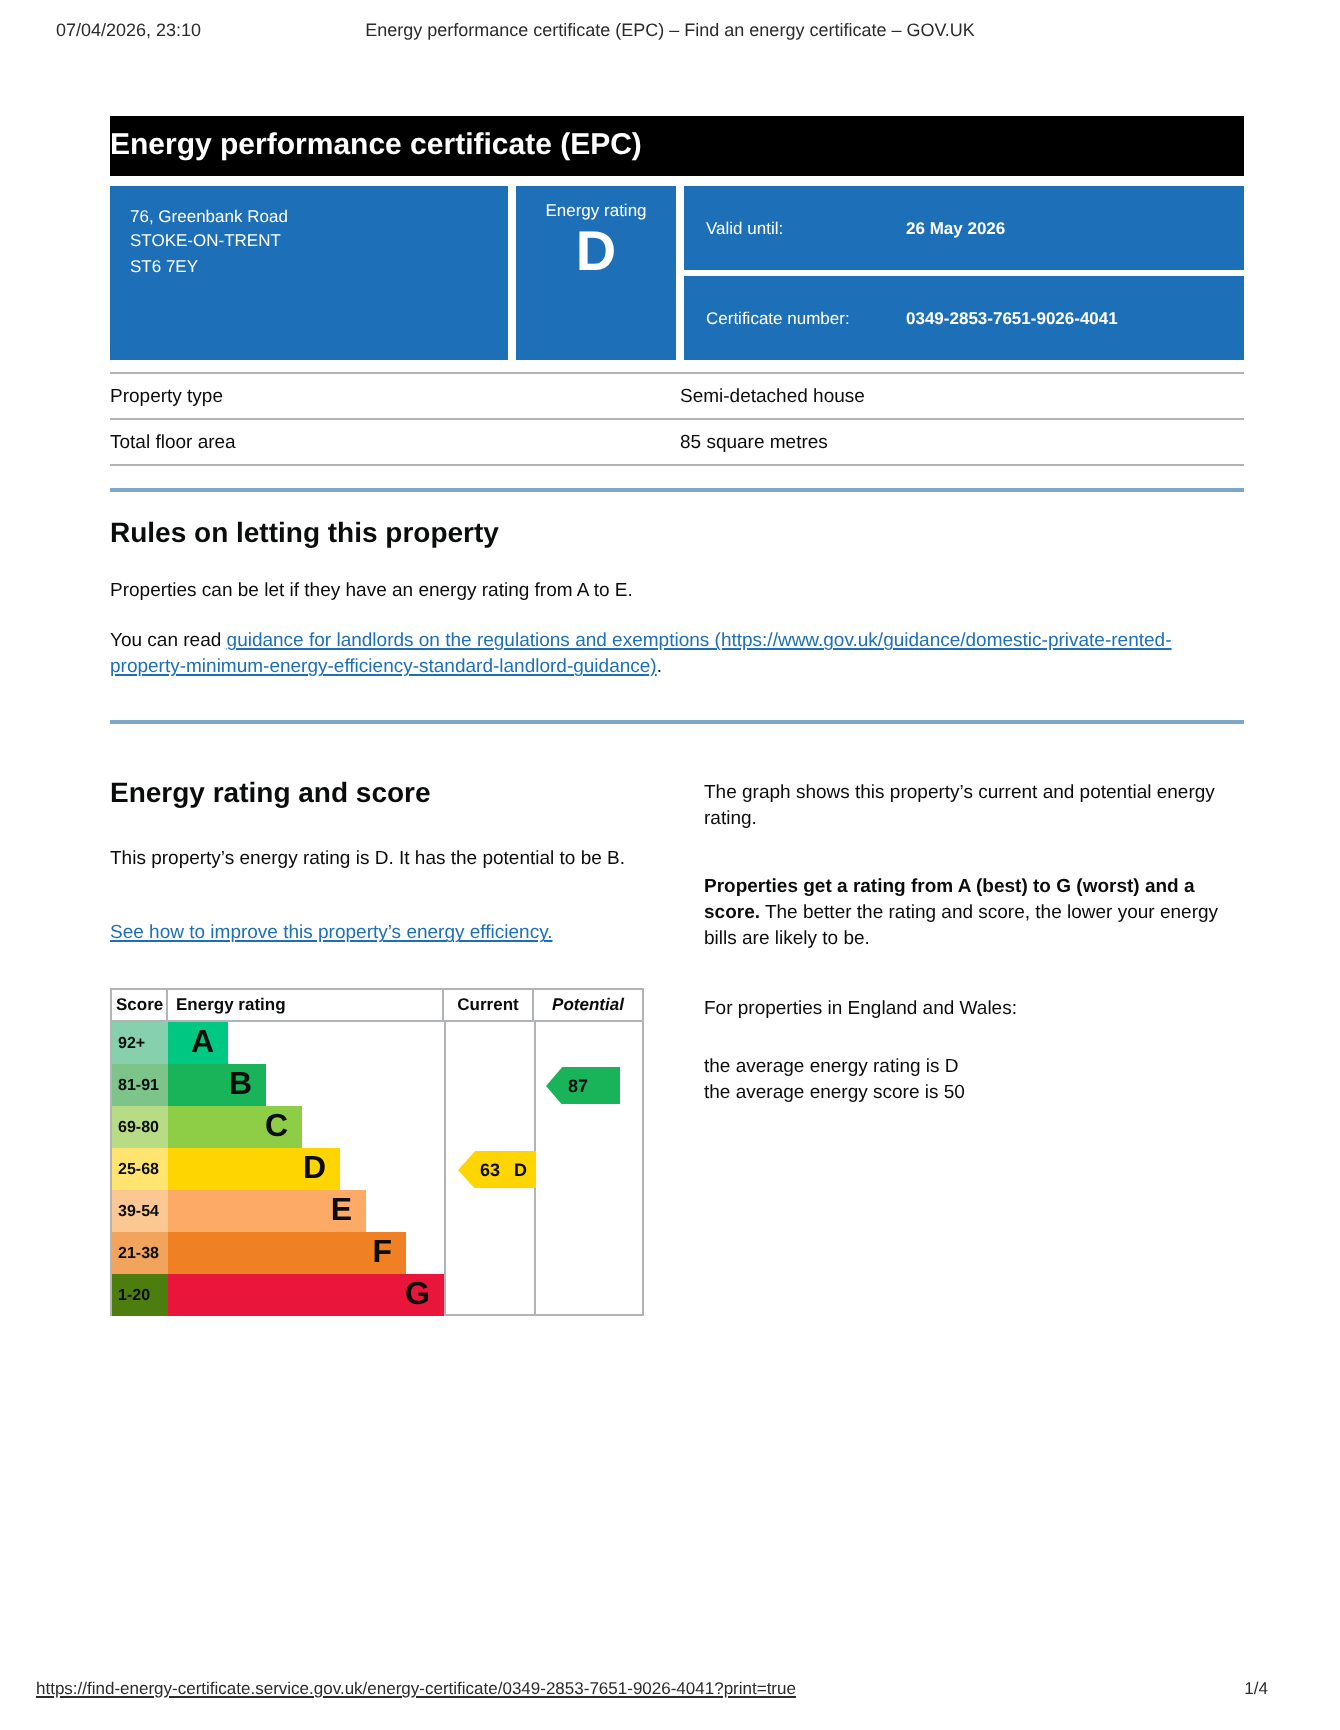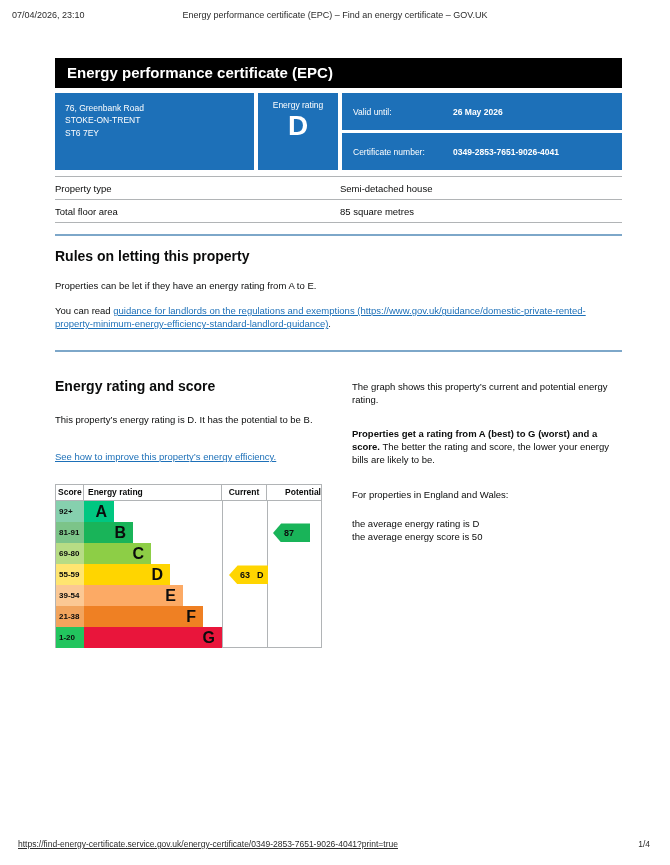--- a/index.html
+++ b/index.html
@@ -3,32 +3,32 @@
 <meta charset="utf-8">
 <style>
   * { margin:0; padding:0; box-sizing:border-box; }
   html,body { width:670px; height:865px; background:#ffffff; overflow:hidden;
     font-family:"Liberation Sans", sans-serif; color:#0b0c0c; }
   .page { position:relative; width:670px; height:865px; }
 
   
   .print-header { position:absolute; top:10px; left:0; width:670px; height:14px;
     font-size:9px; color:#2b2b2b; }
-  .print-header .ts { position:absolute; left:12px; top:0; }
+  .print-header .ts { position:absolute; left:28px; top:0; }
   .print-header .ttl { display:block; text-align:center; }
   .print-footer { position:absolute; top:839px; left:0; width:670px; font-size:8.5px; color:#2b2b2b; }
   .print-footer .url { position:absolute; left:18px; top:0;text-decoration:underline; }
-  .print-footer .pg { position:absolute; right:20px; top:0; }
+  .print-footer .pg { position:absolute; right:36px; top:0; }
 
   .content { position:absolute; top:58px; left:55px; width:567px; }
 
   .banner { height:30px; background:#000000; color:#ffffff; font-size:15px;
-    font-weight:bold; line-height:30px; padding-left:12px; }
-
-  .summary-box { margin-top:5px; display:flex; gap:4px; height:77px; }
+    font-weight:bold; line-height:30px; padding-left:0; }
+
+  .summary-box { margin-top:5px; display:flex; gap:4px; height:87px; }
   .summary-box > div { background:#1d70b8; color:#ffffff; }
   .addr-cell { flex:0 0 199px; padding:9px 10px; font-size:8.5px; line-height:1.45; }
   .rating-cell { flex:0 0 80px; text-align:center; padding-top:7px; }
   .rating-cell .lbl { font-size:8.5px; }
   .rating-cell .big { font-size:28px; font-weight:bold; line-height:32px; }
   .validity-cell { flex:1; background:transparent !important; display:flex;
     flex-direction:column; gap:3px; }
   .validity-row { flex:1; background:#1d70b8; display:flex; align-items:center; font-size:8.5px; }
   .validity-row .vlbl { width:100px; margin-left:11px; }
   .validity-row .vval { font-weight:bold; }
@@ -56,21 +56,21 @@
   .avg-lines div { font-size:9.5px; line-height:1.38; }
 
   
   .epc-chart { margin-top:20px; width:267px; font-size:8.5px; position:relative; }
   .chart-header { display:flex; height:17px; border:1px solid #b1b4b6; font-weight:bold; }
   .chart-header > div { border-right:1px solid #b1b4b6; line-height:15px; }
   .chart-header > div:last-child { border-right:none; }
   .ch-score { width:28px; padding-left:2px; }
   .ch-rating { width:138px; padding-left:4px; }
   .ch-current { width:45px; text-align:center; }
-  .ch-potential { flex:1; text-align:right; }
+  .ch-potential { flex:1; text-align:center;font-style:italic; }
   .chart-body { position:relative; border-left:1px solid #b1b4b6;
     border-right:1px solid #b1b4b6; border-bottom:1px solid #b1b4b6; height:147px; }
   .band-row { display:flex; height:21px; }
   .score-cell { width:28px; font-size:8px; font-weight:bold; padding-left:3px; line-height:21px; }
   .band-bar { height:21px; font-size:16px; font-weight:bold; text-align:right;
     padding-right:7px; line-height:21px; color:#0b0c0c; }
   .vline { position:absolute; top:0; bottom:0; width:0; border-left:1px solid #b1b4b6; }
   .vline.c1 { left:166px; } .vline.c2 { left:211px; }
   .rating-arrow { position:absolute; height:19px; display:flex; align-items:center;
     gap:7px; padding-left:11px; font-size:9px; font-weight:bold; color:#0b0c0c;
@@ -157,33 +157,33 @@
             </div>
             <div class="band-row">
               <div class="score-cell" style="background: rgb(124, 196, 137);">81-91</div>
               <div class="band-bar" style="background: rgb(25, 180, 89); width: 49px;">B</div>
             </div>
             <div class="band-row">
               <div class="score-cell" style="background: rgb(183, 220, 133);">69-80</div>
               <div class="band-bar" style="background: rgb(141, 206, 70); width: 67px;">C</div>
             </div>
             <div class="band-row">
-              <div class="score-cell" style="background: rgb(255, 229, 112);">55-59</div>
+              <div class="score-cell" style="background: rgb(255, 229, 112);">25-68</div>
               <div class="band-bar" style="background: rgb(255, 213, 0); width: 86px;">D</div>
             </div>
             <div class="band-row">
               <div class="score-cell" style="background: rgb(251, 200, 148);">39-54</div>
               <div class="band-bar" style="background: rgb(252, 170, 101); width: 99px;">E</div>
             </div>
             <div class="band-row">
               <div class="score-cell" style="background: rgb(242, 164, 93);">21-38</div>
               <div class="band-bar" style="background: rgb(239, 128, 35); width: 119px;">F</div>
             </div>
             <div class="band-row">
-              <div class="score-cell" style="background: #22c55e;">1-20</div>
+              <div class="score-cell" style="background: #4d7c0f;">1-20</div>
               <div class="band-bar" style="background: rgb(233, 21, 59); width: 138px;">G</div>
             </div>
             <div class="vline c1"></div>
             <div class="vline c2"></div>
             <div class="rating-arrow arrow-current" style="top: 64px; background: rgb(255, 213, 0);">
               <span>63</span>
               <span>D</span>
             </div>
             <div class="rating-arrow arrow-potential" style="top: 22px; background: rgb(25, 180, 89); gap: 38px;">
               <span>87</span>

